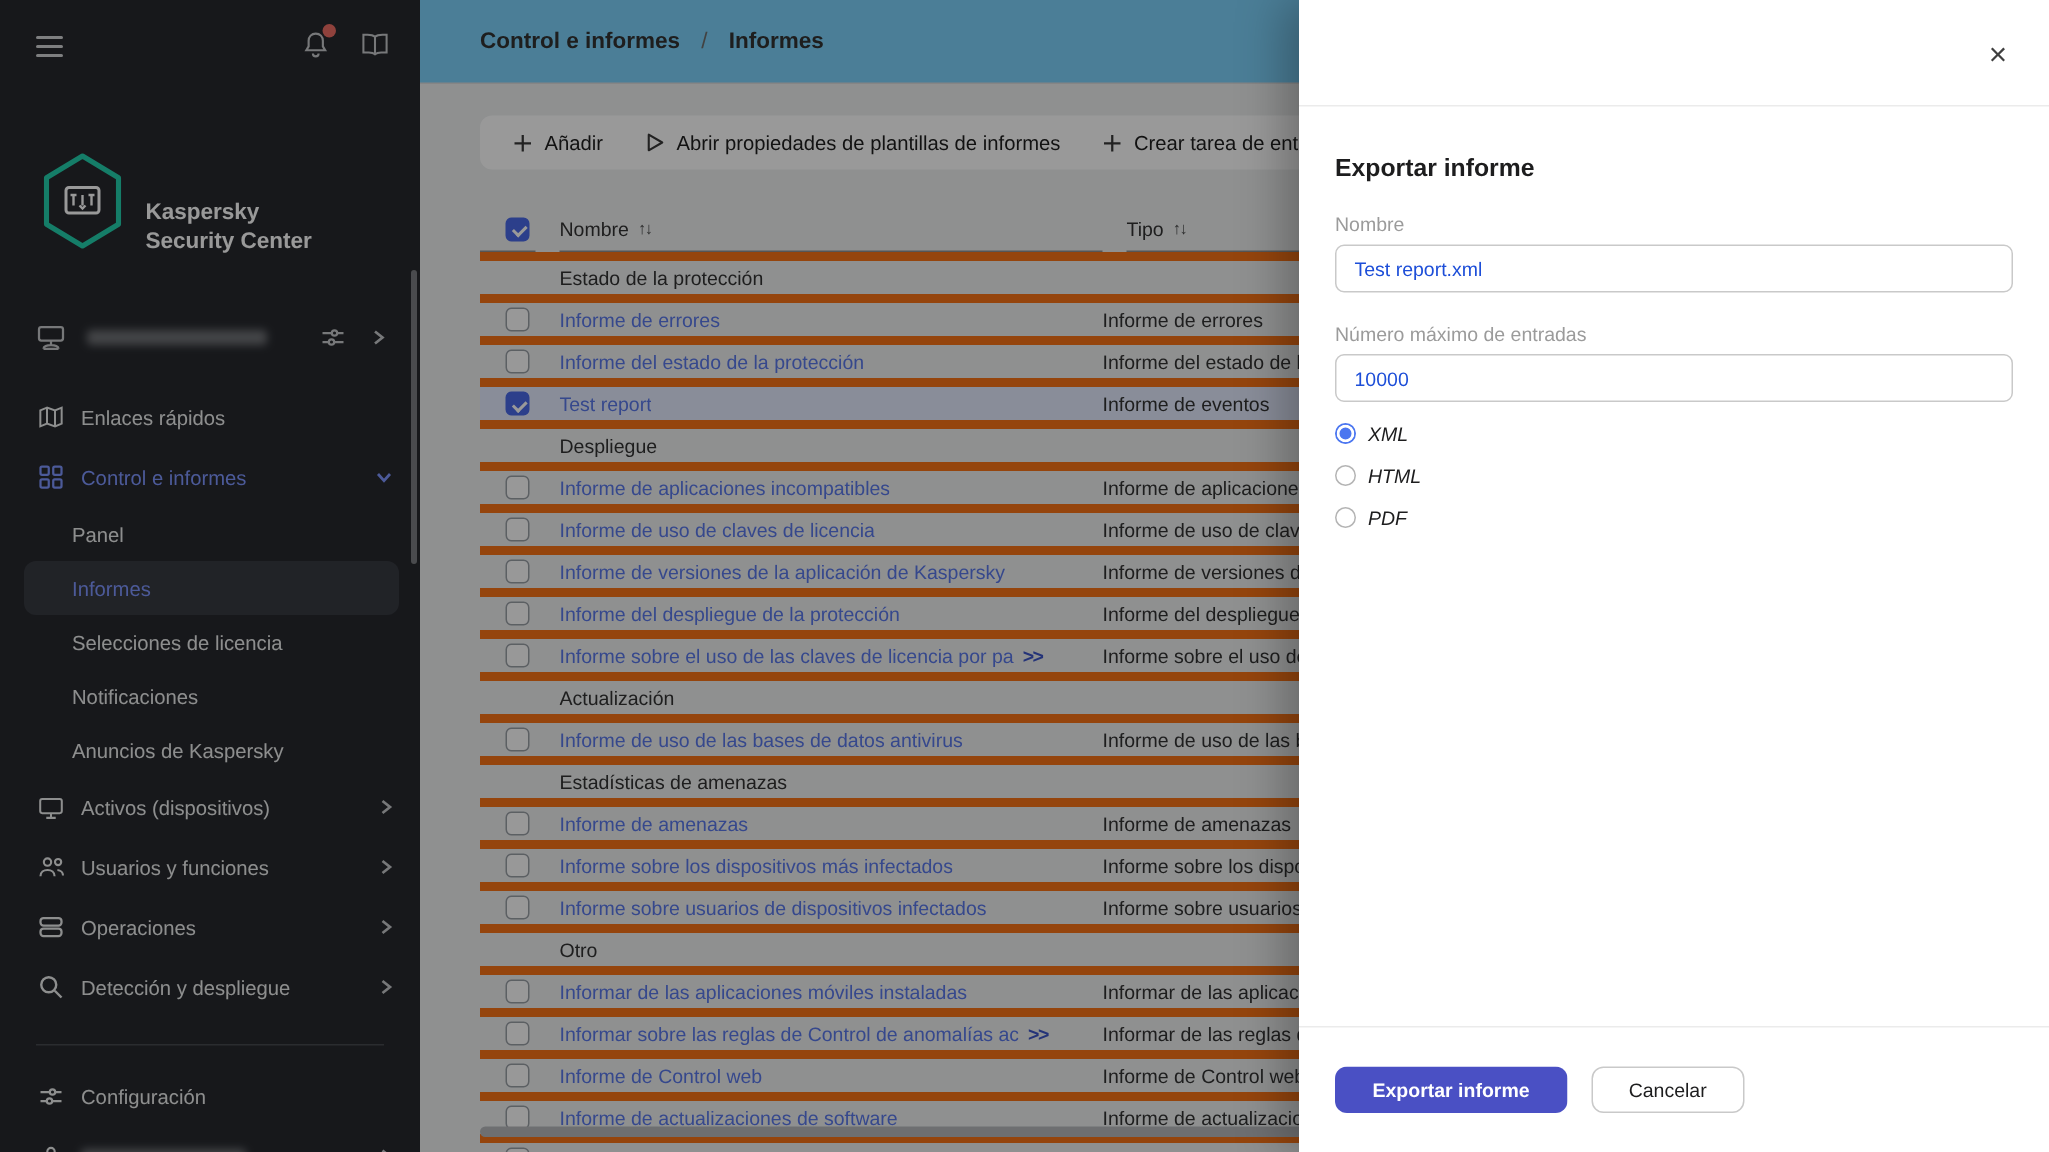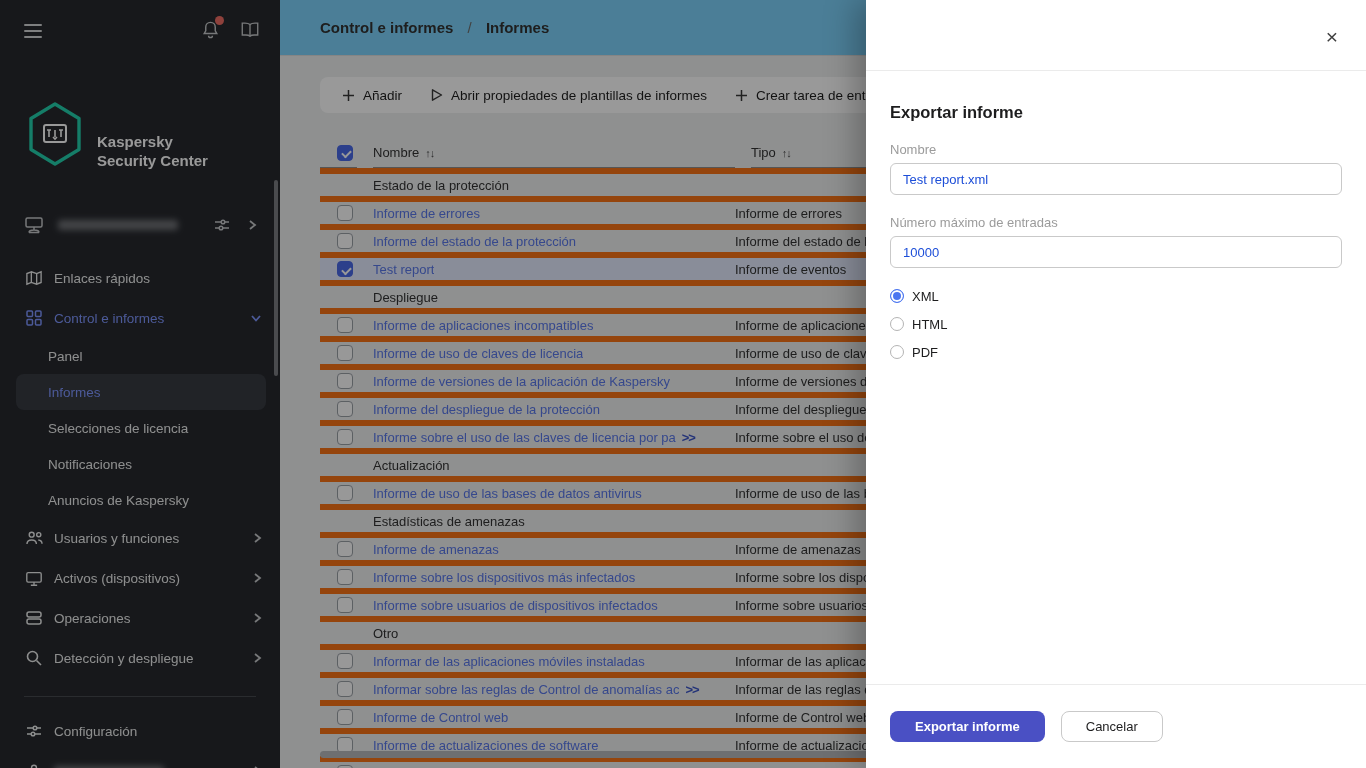--- a/index.html
+++ b/index.html
@@ -67,21 +67,21 @@
   
   .modal { position:absolute; left:866px; top:0; width:500px; height:768px; background:#fff; z-index:10; box-shadow:-10px 0 30px rgba(0,0,0,.28); }
   .m-head { height:71px; border-bottom:1px solid #ebebeb; position:relative; }
   .m-close { position:absolute; right:24px; top:28px; width:20px; height:20px; color:#3f3f3f; font-size:21px; line-height:18px; text-align:center; cursor:pointer; }
   .m-body { padding:8px 24px 0 24px; }
   .m-title { margin-top:24px; font-size:16.5px; font-weight:bold; color:#1d1d1e; }
   .m-desc { margin-top:16px; font-size:13px; color:#1d1d1e; }
   .f-label { margin-top:20px; font-size:13px; color:#9b9b9b; }
   .f-input { margin-top:6px; width:452px; height:32px; border:1px solid #c9c9c9; border-radius:6px; padding:0 12px; font-size:13px; color:#1d4ed8; font-family:"Liberation Sans", sans-serif; background:#fff; outline:none; display:block; }
   .radios { margin-top:14px; }
-  .radio-row { display:flex; align-items:center; height:28px; gap:8px; cursor:pointer; }
+  .radio-row { display:flex; align-items:flex-start; height:28px; gap:8px; cursor:pointer;font-style:italic; }
   .rad { width:14px; height:14px; border-radius:50%; border:1px solid #b4b4b4; background:#fff; flex:none; }
   .rad.on { background:#4b76f0; border-color:#4b76f0; box-shadow:inset 0 0 0 2px #fff; }
   .radio-lbl { color:#1d1d1e; font-size:13px; }
   .m-footer { position:absolute; left:0; right:0; bottom:0; height:84px; border-top:1px solid #ebebeb; display:flex; align-items:center; padding:0 24px; gap:16px; }
   .btn { height:31px; border-radius:8px; display:inline-flex; align-items:center; padding:0 24px; font-size:13px; cursor:pointer; border:1px solid transparent; font-family:"Liberation Sans", sans-serif; }
   .btn-primary { background:#4a50c4; color:#fff; font-weight:bold; }
   .btn-secondary { background:#fff; color:#1d1d1e; border-color:#c9c9c9; }
 </style>
 </head>
 <body>
@@ -174,42 +174,42 @@
           </svg>
         </span>
       </div>
       <div class="sub-item">Panel</div>
       <div class="sub-item selected">Informes</div>
       <div class="sub-item">Selecciones de licencia</div>
       <div class="sub-item">Notificaciones</div>
       <div class="sub-item">Anuncios de Kaspersky</div>
       <div class="nav-item">
         <span class="ic">
+          <svg width="18" height="17" viewBox="0 0 20 18" fill="none" stroke="currentColor" stroke-width="1.5">
+            <rect x="2" y="2.5" width="16" height="10.5" rx="1.5"></rect>
+            <path d="M10 13v3 M6.5 16.5h7"></path>
+          </svg>
+        </span>
+        <span class="lbl">Activos (dispositivos)</span>
+        <span class="chev">
+          <svg width="10" height="12" viewBox="0 0 10 12" fill="none" stroke="currentColor" stroke-width="1.8">
+            <polyline points="3,2 8,6 3,10"></polyline>
+          </svg>
+        </span>
+      </div>
+      <div class="nav-item">
+        <span class="ic">
           <svg width="19" height="16" viewBox="0 0 20 17" fill="none" stroke="currentColor" stroke-width="1.5">
             <circle cx="7" cy="5" r="2.6"></circle>
             <path d="M2 15c0-2.7 2.2-4.4 5-4.4s5 1.7 5 4.4"></path>
             <circle cx="14.5" cy="5" r="2.2"></circle>
             <path d="M14 10.6c2.3.2 4 1.8 4 4"></path>
           </svg>
         </span>
         <span class="lbl">Usuarios y funciones</span>
-        <span class="chev">
-          <svg width="10" height="12" viewBox="0 0 10 12" fill="none" stroke="currentColor" stroke-width="1.8">
-            <polyline points="3,2 8,6 3,10"></polyline>
-          </svg>
-        </span>
-      </div>
-      <div class="nav-item">
-        <span class="ic">
-          <svg width="18" height="17" viewBox="0 0 20 18" fill="none" stroke="currentColor" stroke-width="1.5">
-            <rect x="2" y="2.5" width="16" height="10.5" rx="1.5"></rect>
-            <path d="M10 13v3 M6.5 16.5h7"></path>
-          </svg>
-        </span>
-        <span class="lbl">Activos (dispositivos)</span>
         <span class="chev">
           <svg width="10" height="12" viewBox="0 0 10 12" fill="none" stroke="currentColor" stroke-width="1.8">
             <polyline points="3,2 8,6 3,10"></polyline>
           </svg>
         </span>
       </div>
       <div class="nav-item">
         <span class="ic">
           <svg width="18" height="16" viewBox="0 0 18 16" fill="none" stroke="currentColor" stroke-width="1.5">
             <rect x="2" y="2" width="14" height="5" rx="2"></rect>

